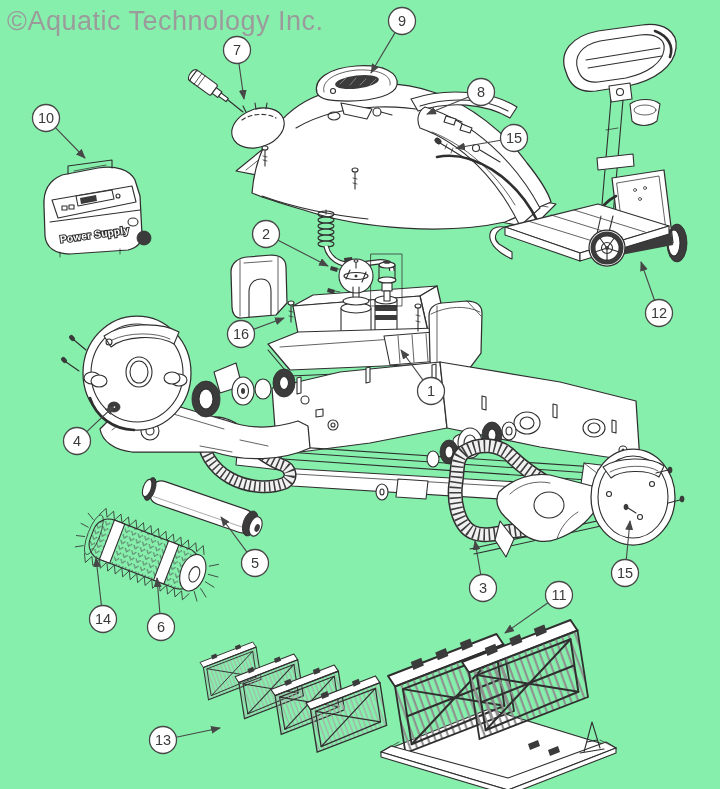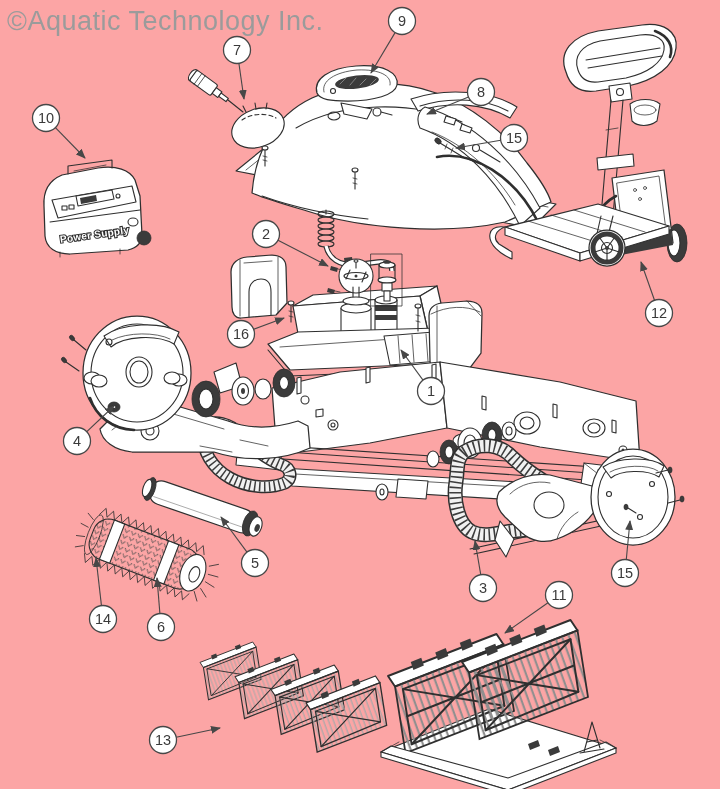--- a/index.html
+++ b/index.html
@@ -1,16 +1,16 @@
 <!DOCTYPE html>
 <html style="--line: #2f2f2f; --dark: #3b3b3b; --wm: #9b9b9b;"><head>
 <meta charset="utf-8">
 <style>
   html,body{margin:0;padding:0;background:#fff}
-  .stage{position:relative;width:720px;height:789px;background:#fca5a5;overflow:hidden}
+  .stage{position:relative;width:720px;height:789px;background:#86efac;overflow:hidden}
   svg{display:block}
   .watermark{font:27px "Liberation Sans",sans-serif;fill:var(--wm,#9b9b9b);letter-spacing:.5px}
   .callout-circle{fill:#fff;stroke:#474747;stroke-width:1.3}
   .callout-num{font:14.5px "Liberation Sans",sans-serif;fill:#3a3a3a;text-anchor:middle}
   .callout-line{stroke:#474747;stroke-width:1.1;fill:none}
   .ps-label{font:bold 10px "Liberation Sans",sans-serif;fill:#fff;stroke:#2d2d2d;stroke-width:2.1px;paint-order:stroke;letter-spacing:.3px;text-anchor:middle}
   .ln{fill:none;stroke:var(--line,#2f2f2f);stroke-width:1.1;stroke-linecap:round;stroke-linejoin:round}
   .lnb{fill:none;stroke:var(--line,#2f2f2f);stroke-width:2.6;stroke-linecap:round}
   .thin{stroke-width:.75}
   .fw{fill:#fff;stroke:var(--line,#2f2f2f);stroke-width:1.1;stroke-linejoin:round}

